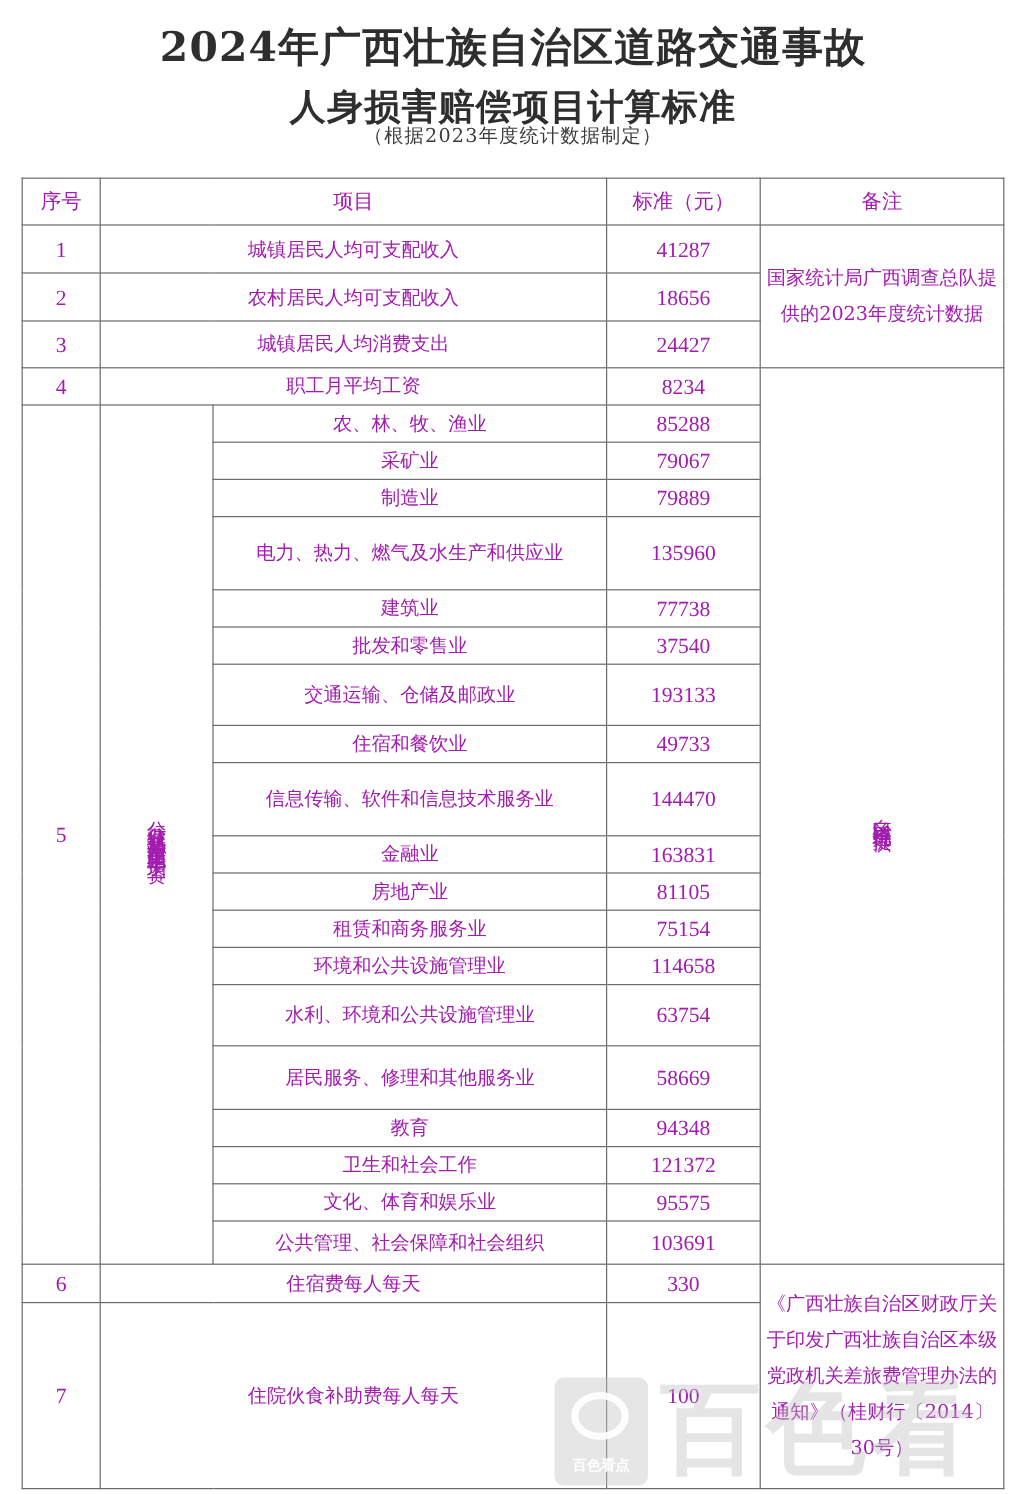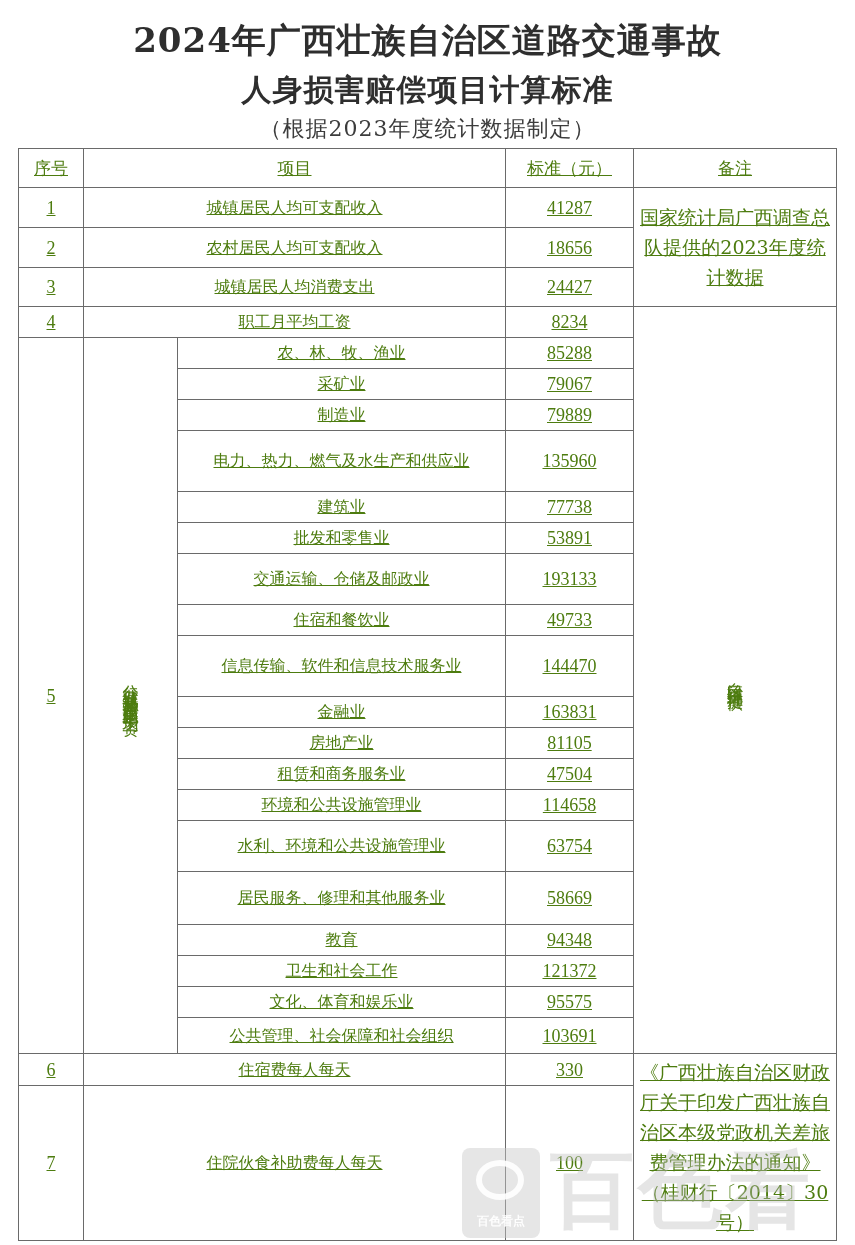--- a/index.html
+++ b/index.html
@@ -7,35 +7,35 @@
     width: 855px; height: 1245px; position: relative; overflow: hidden;
     font-family: "DejaVu Serif", "Liberation Serif", serif;
     color: #3a3a3a;
   }
   .title {
     position: absolute; left: 0; width: 855px; text-align: center;
     font-weight: bold; color: #2e2e2e; letter-spacing: 1px;
   }
   #t1 { top: 18px; font-size: 34px; line-height: 44px; }
   #t2 { top: 68px; font-size: 30px; line-height: 44px; }
-  #t3 { top: 114px; font-size: 22px; line-height: 30px; font-weight: normal; color: #3c3c3c; }
+  #t3 { top: 98px; font-size: 16px; line-height: 30px; font-weight: normal; color: #3c3c3c; }
 
   table.std {
     position: absolute; left: 18px; top: 148px;
     width: 818px; border-collapse: collapse; table-layout: fixed;
-    font-size: 16px; color: #4d7c0f; text-decoration: underline;
+    font-size: 16px; color: #a21caf;
   }
   table.std td, table.std th {
     border: 1.5px solid #6a6a6a; text-align: center; vertical-align: middle;
     padding: 0 4px; font-weight: normal; line-height: 30px;
   }
   table.std th { font-size: 17px; }
   .num { font-family: "Liberation Serif", "DejaVu Serif", serif; font-size: 18px; }
   .vtext { writing-mode: vertical-rl; text-orientation: upright; letter-spacing: 2px; display: inline-block; font-size: 16px; line-height: 20px; }
-  .remark { line-height: 33px; font-size: 19px; padding: 0 8px; }
+  .remark { line-height: 33px; font-size: 16px; padding: 0 8px; }
   .remark-left { text-align: left; }
 
   .wm {
     position: absolute; left: 462px; top: 1148px; width: 78px; height: 90px;
     background: rgba(200,200,200,0.45); border-radius: 8px;
   }
   .wm-swirl {
     position: absolute; left: 14px; top: 12px; width: 48px; height: 40px;
     border: 6px solid rgba(255,255,255,0.9); border-radius: 50%; box-sizing: border-box;
   }
@@ -114,21 +114,21 @@
     <tr style="height:61px">
       <td>电力、热力、燃气及水生产和供应业</td>
       <td class="num">135960</td>
     </tr>
     <tr style="height:31px">
       <td>建筑业</td>
       <td class="num">77738</td>
     </tr>
     <tr style="height:31px">
       <td>批发和零售业</td>
-      <td class="num">53891</td>
+      <td class="num">37540</td>
     </tr>
     <tr style="height:51px">
       <td>交通运输、仓储及邮政业</td>
       <td class="num">193133</td>
     </tr>
     <tr style="height:31px">
       <td>住宿和餐饮业</td>
       <td class="num">49733</td>
     </tr>
     <tr style="height:61px">
@@ -138,21 +138,21 @@
     <tr style="height:31px">
       <td>金融业</td>
       <td class="num">163831</td>
     </tr>
     <tr style="height:31px">
       <td>房地产业</td>
       <td class="num">81105</td>
     </tr>
     <tr style="height:21px">
       <td>租赁和商务服务业</td>
-      <td class="num">47504</td>
+      <td class="num">75154</td>
     </tr>
     <tr style="height:31px">
       <td>环境和公共设施管理业</td>
       <td class="num">114658</td>
     </tr>
     <tr style="height:51px">
       <td>水利、环境和公共设施管理业</td>
       <td class="num">63754</td>
     </tr>
     <tr style="height:53px">

